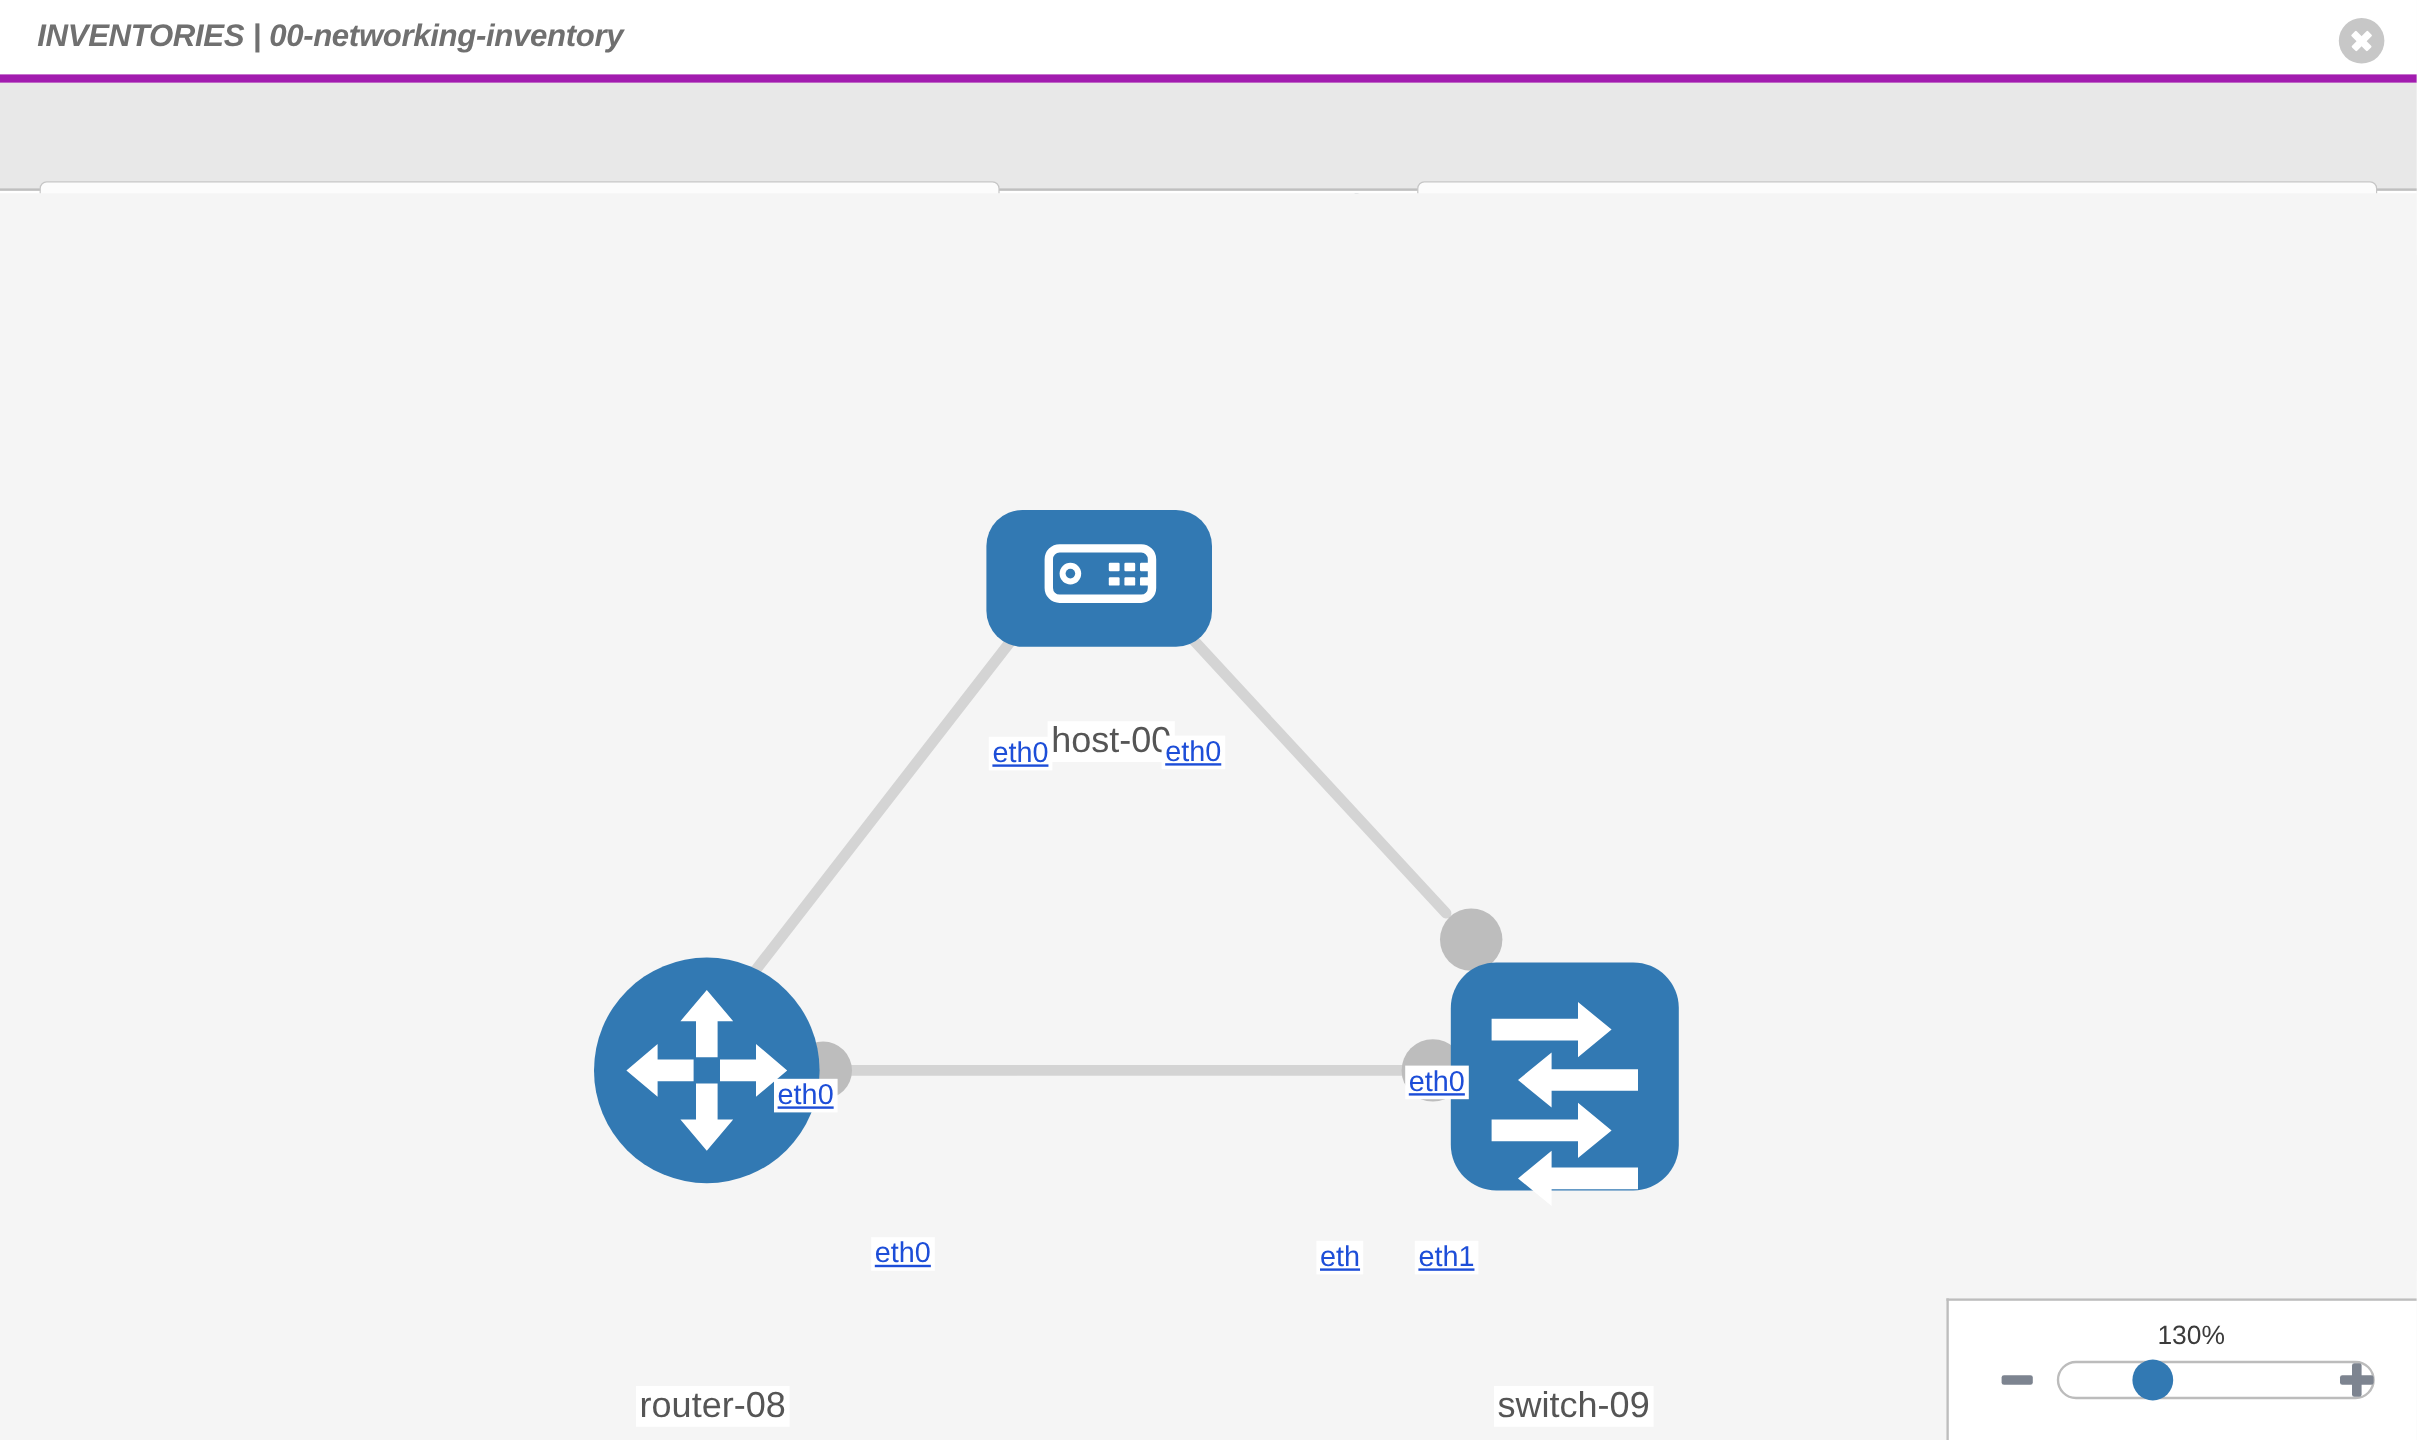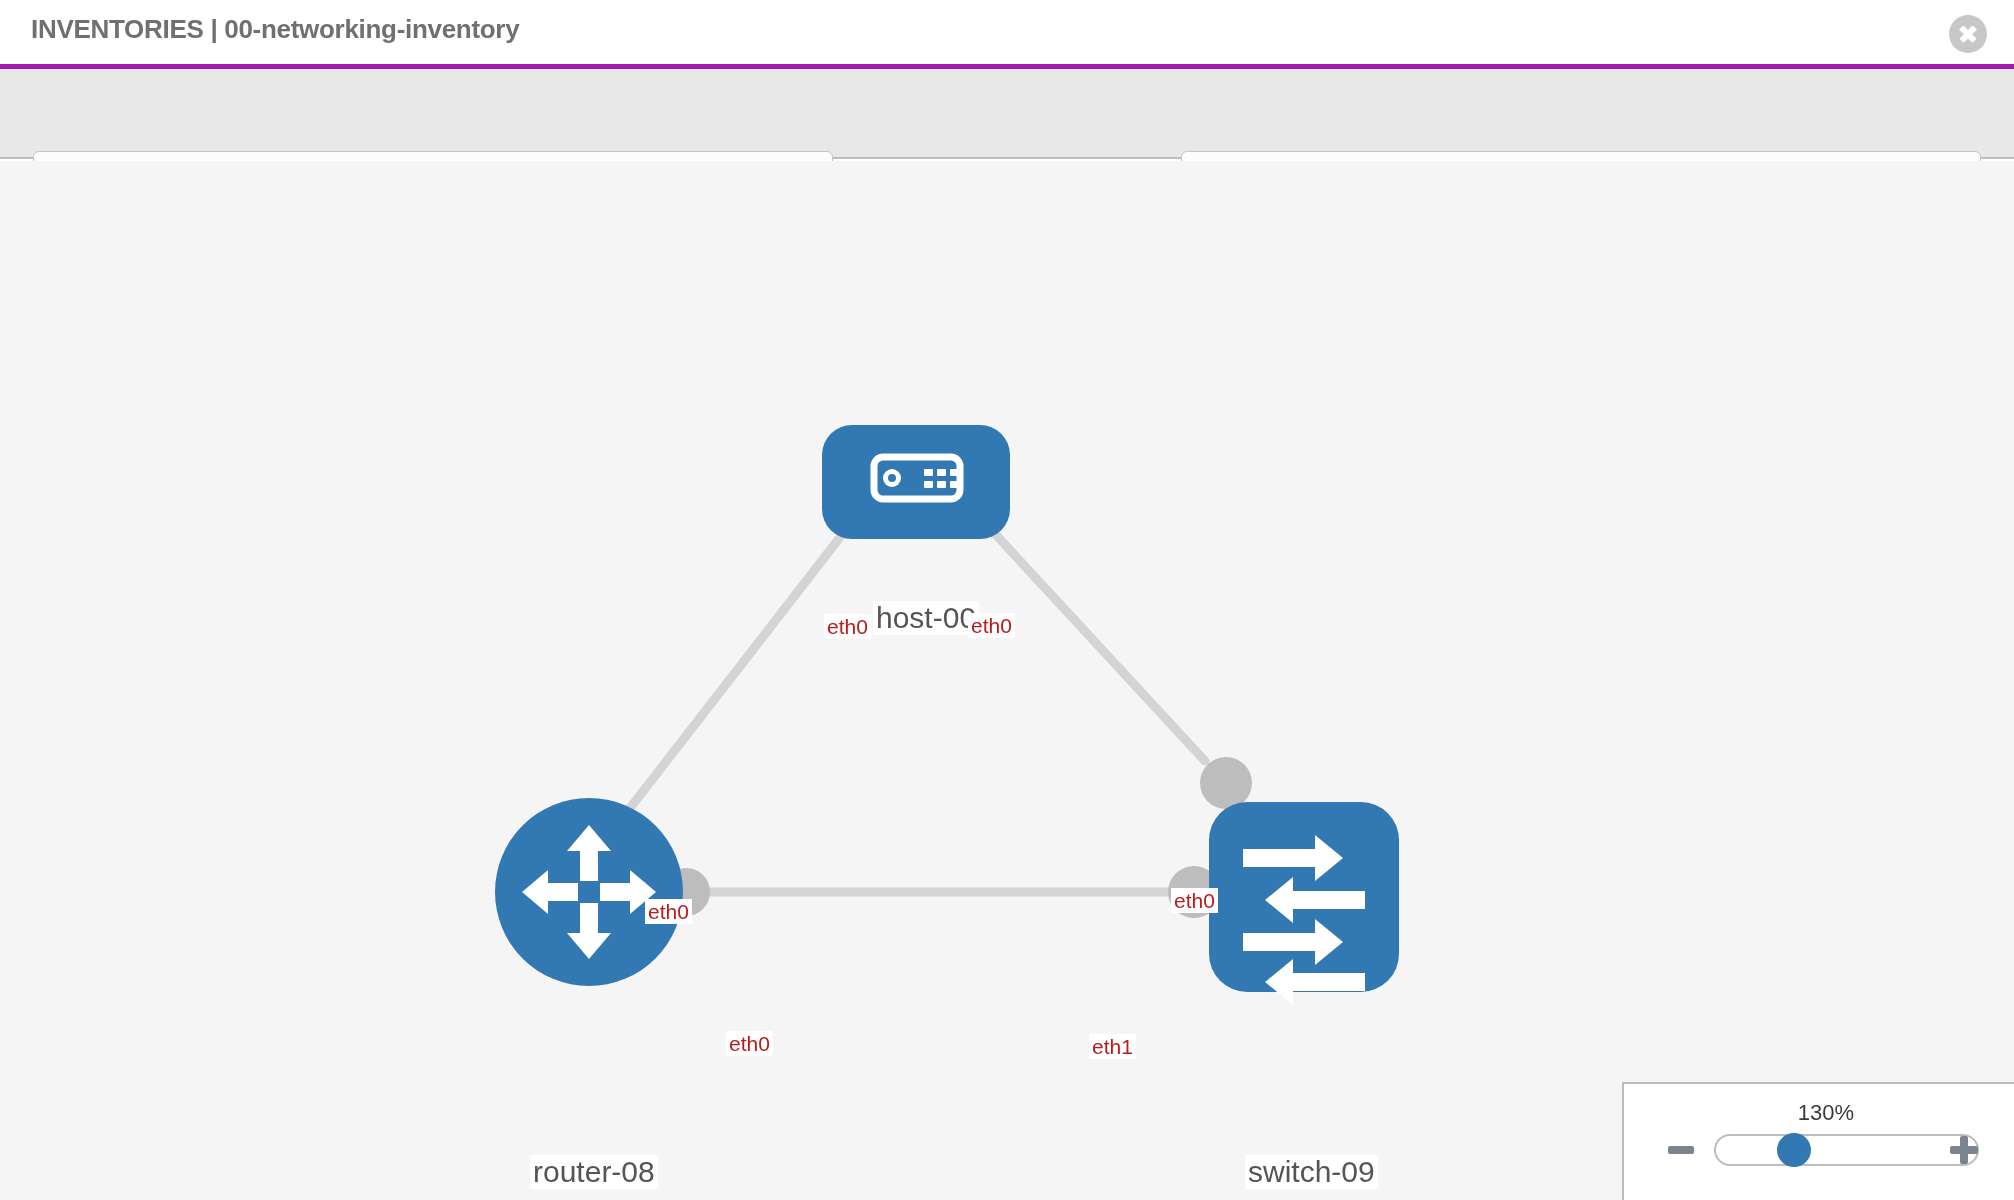--- a/index.html
+++ b/index.html
@@ -9,21 +9,22 @@
     background: #f5f5f5;
     overflow: hidden;
   }
 
   
   #app { position: relative; width: 2014px; height: 1200px; background: #ffffff; }
 
   #header {
     position: absolute; left: 0; top: 0; width: 2014px; height: 69px;
     background: #ffffff;
-    border-bottom: 5px solid #a21caf;
+    border-bottom: 7px solid #a21caf;
+    font-style: italic;
   }
   #page-title {
     position: absolute; left: 31px; top: 14px;
     font-size: 26px; font-weight: bold; color: #707070;
     letter-spacing: -0.3px;
     white-space: nowrap;
   }
   #close-btn {
     position: absolute; right: 27px; top: 15px;
     width: 38px; height: 38px; border-radius: 50%;
@@ -86,21 +87,21 @@
 
   
   .node-label, .edge-label {
     position: absolute;
     background: #ffffff;
     color: #555555;
     white-space: nowrap;
     line-height: 1.0;
   }
   .node-label { font-size: 30px; padding: 2px 3px; }
-  .edge-label { font-size: 21px; padding: 2px 3px; color: #b91c1c; }
+  .edge-label { font-size: 24px; padding: 2px 3px; color: #1d4ed8; text-decoration: underline; }
 
   
   #zoom-panel {
     position: absolute; left: 1622px; top: 1082px;
     width: 392px; height: 118px;
     background: #ffffff;
     border-top: 2px solid #bdbdbd;
     border-left: 2px solid #bdbdbd;
   }
   #zoom-level {
@@ -241,21 +242,21 @@
     <div class="node-label" style="left:873px; top:440px;">host-00</div>
     <div class="node-label" style="left:530px; top:994px;">router-08</div>
     <div class="node-label" style="left:1245px; top:994px;">switch-09</div>
 
     <div class="edge-label" style="left:824px; top:453px;">eth0</div>
     <div class="edge-label" style="left:968px; top:452px;">eth0</div>
     <div class="edge-label" style="left:645px; top:738px;">eth0</div>
     <div class="edge-label" style="left:1171px; top:727px;">eth0</div>
     <div class="edge-label" style="left:726px; top:870px;">eth0</div>
     <div class="edge-label" style="left:1097px; top:873px;">eth</div>
-    <div class="edge-label" style="left:1089px; top:873px;">eth1</div>
+    <div class="edge-label" style="left:1179px; top:873px;">eth1</div>
 
   </div>
 
   <div id="zoom-panel">
     <div id="zoom-level">130%</div>
     <div id="zoom-minus"></div>
     <div id="zoom-slider-track"></div>
     <div id="zoom-slider-thumb"></div>
     <div id="zoom-plus"></div>
   </div>

